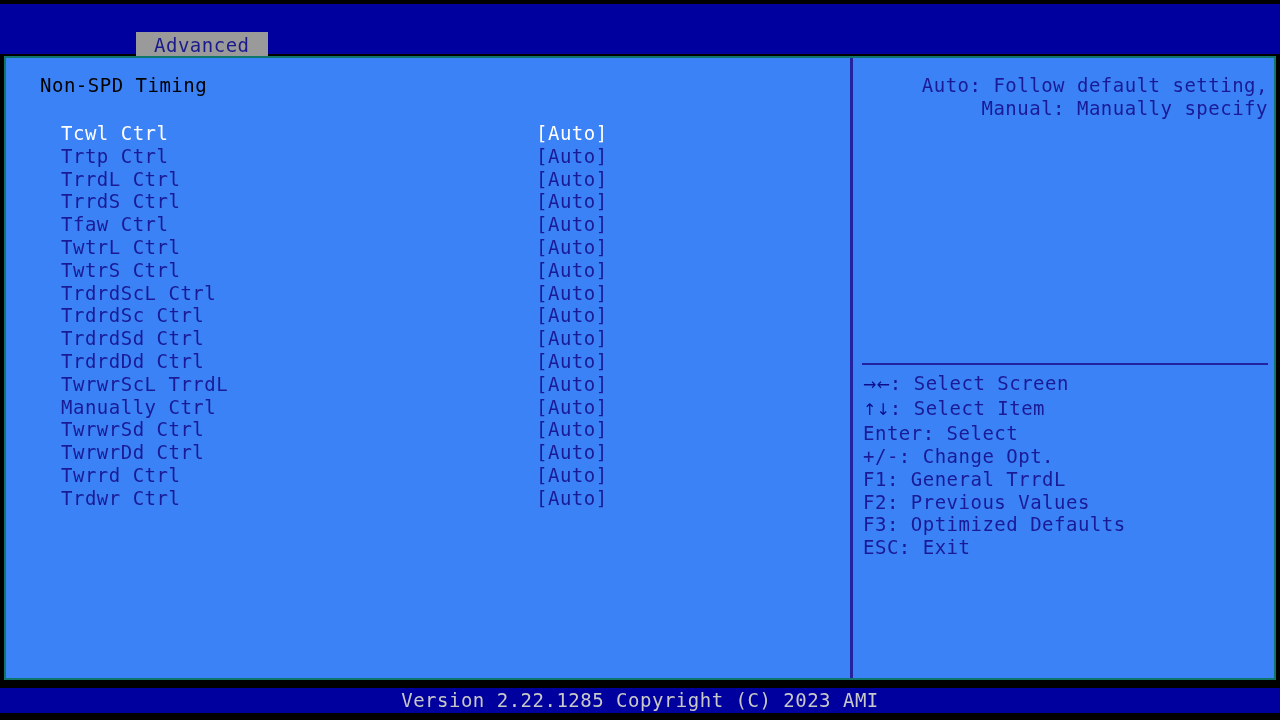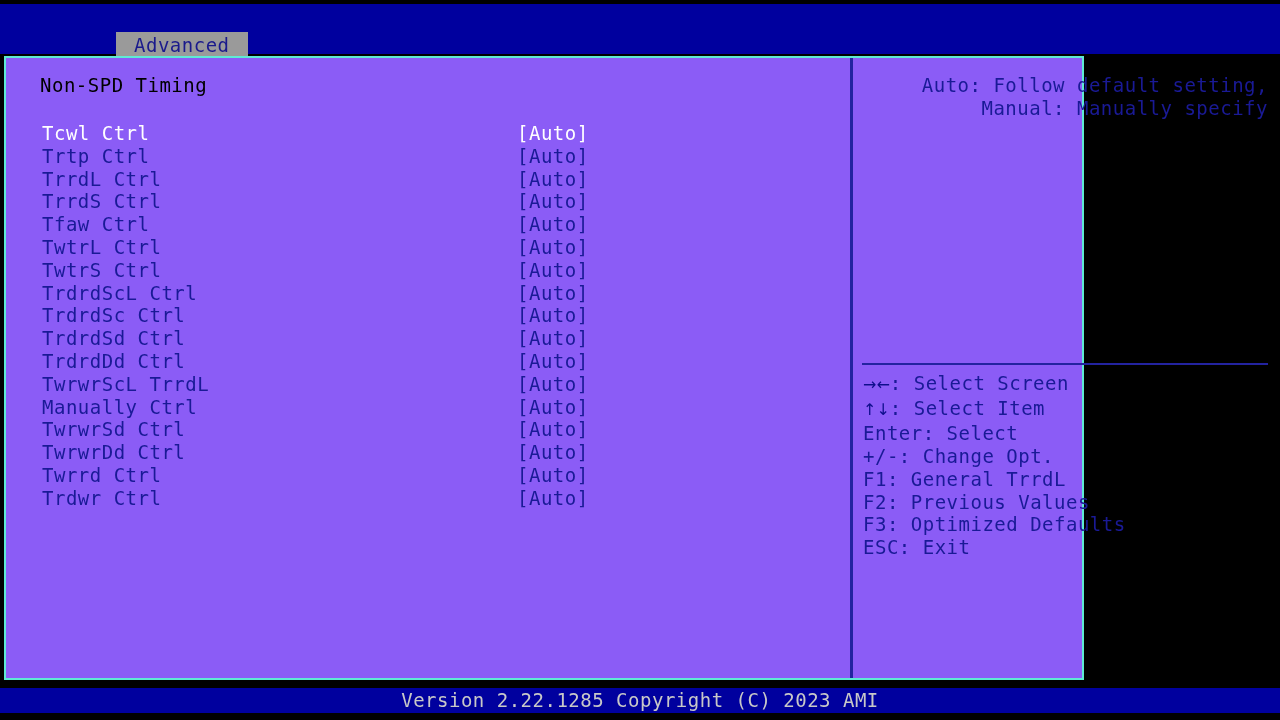--- a/index.html
+++ b/index.html
@@ -53,35 +53,35 @@
     position: absolute;
     top: 0;
     height: 26px;
     line-height: 26px;
     padding: 0 18px;
     font-size: 19px;
     letter-spacing: 0.5px;
     white-space: pre;
   }
   .tab.active {
-    left: 116px;
+    left: 136px;
     background: #9a9a9a;
     color: #1a1a8c;
   }
 
   
   #body-frame {
     position: absolute;
     left: 4px;
     top: 56px;
-    width: 1080px;
+    width: 1272px;
     height: 624px;
-    background: #8b5cf6;
+    background: #3b82f6;
     box-sizing: border-box;
-    border: 2px solid #5eead4;
+    border: 2px solid #0f766e;
   }
 
   
   #settings-panel {
     position: absolute;
     left: 0;
     top: 0;
     width: 844px;
     height: 620px;
     box-sizing: border-box;
@@ -111,20 +111,21 @@
     font-size: 19px;
     letter-spacing: 0.5px;
     color: #000000;
     white-space: pre;
   }
   #settings-list {
     position: absolute;
     left: 0;
     top: 64px;
     width: 844px;
+    padding-left: 19px;
   }
   .setting-row {
     position: relative;
     height: 22.8px;
     width: 844px;
   }
   .setting-label {
     position: absolute;
     left: 36px;
     top: 0;

